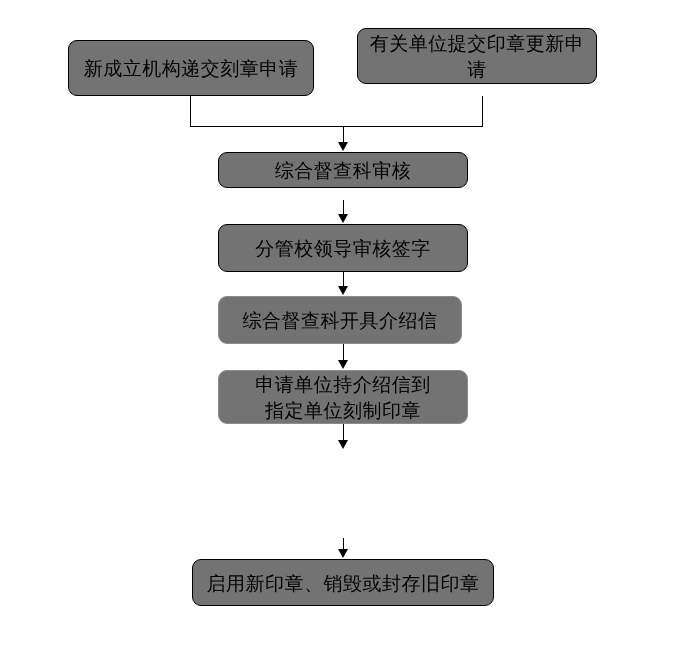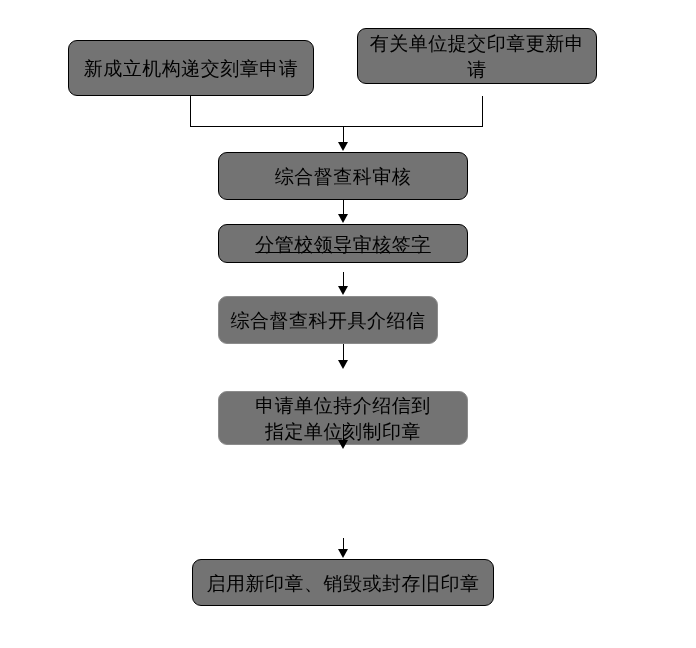--- a/index.html
+++ b/index.html
@@ -74,42 +74,42 @@
   <div class="node" style="left:357px; top:28px; width:240px; height:56px;">
     <span class="label">有关单位提交印章更新申请</span>
   </div>
 
   <div class="edge-v" style="left:190px; top:96px; height:30px;"></div>
   <div class="edge-v" style="left:482px; top:96px; height:30px;"></div>
   <div class="edge-h" style="left:190px; top:126px; width:293px;"></div>
   <div class="edge-v" style="left:343px; top:126px; height:18px;"></div>
   <div class="arrow-head" style="left:338px; top:142px;"></div>
 
-  <div class="node" style="left:218px; top:152px; width:250px; height:48px;">
+  <div class="node" style="left:218px; top:152px; width:250px; height:36px;">
     <span class="label">综合督查科审核</span>
   </div>
 
   <div class="edge-v" style="left:343px; top:200px; height:16px;"></div>
   <div class="arrow-head" style="left:338px; top:214px;"></div>
 
-  <div class="node" style="left:218px; top:224px; width:250px; height:39px;text-decoration:underline;">
+  <div class="node" style="left:218px; top:224px; width:250px; height:48px;">
     <span class="label">分管校领导审核签字</span>
   </div>
 
   <div class="edge-v" style="left:343px; top:272px; height:16px;"></div>
   <div class="arrow-head" style="left:338px; top:286px;"></div>
 
-  <div class="node soft" style="left:218px; top:296px; width:220px; height:48px;align-items:center;">
+  <div class="node soft" style="left:218px; top:296px; width:244px; height:48px;align-items:center;">
     <span class="label">综合督查科开具介绍信</span>
   </div>
 
   <div class="edge-v" style="left:343px; top:344px; height:18px;"></div>
   <div class="arrow-head" style="left:338px; top:360px;"></div>
 
-  <div class="node soft" style="left:218px; top:370px; width:250px; height:54px;margin-top:21px;">
+  <div class="node soft" style="left:218px; top:370px; width:250px; height:54px;">
     <span class="label">申请单位持介绍信到
 指定单位刻制印章</span>
   </div>
 
   <div class="edge-v" style="left:343px; top:424px; height:18px;"></div>
   <div class="arrow-head" style="left:338px; top:440px;"></div>
 
 
   <div class="edge-v" style="left:343px; top:538px; height:13px;"></div>
   <div class="arrow-head" style="left:338px; top:549px;"></div>

